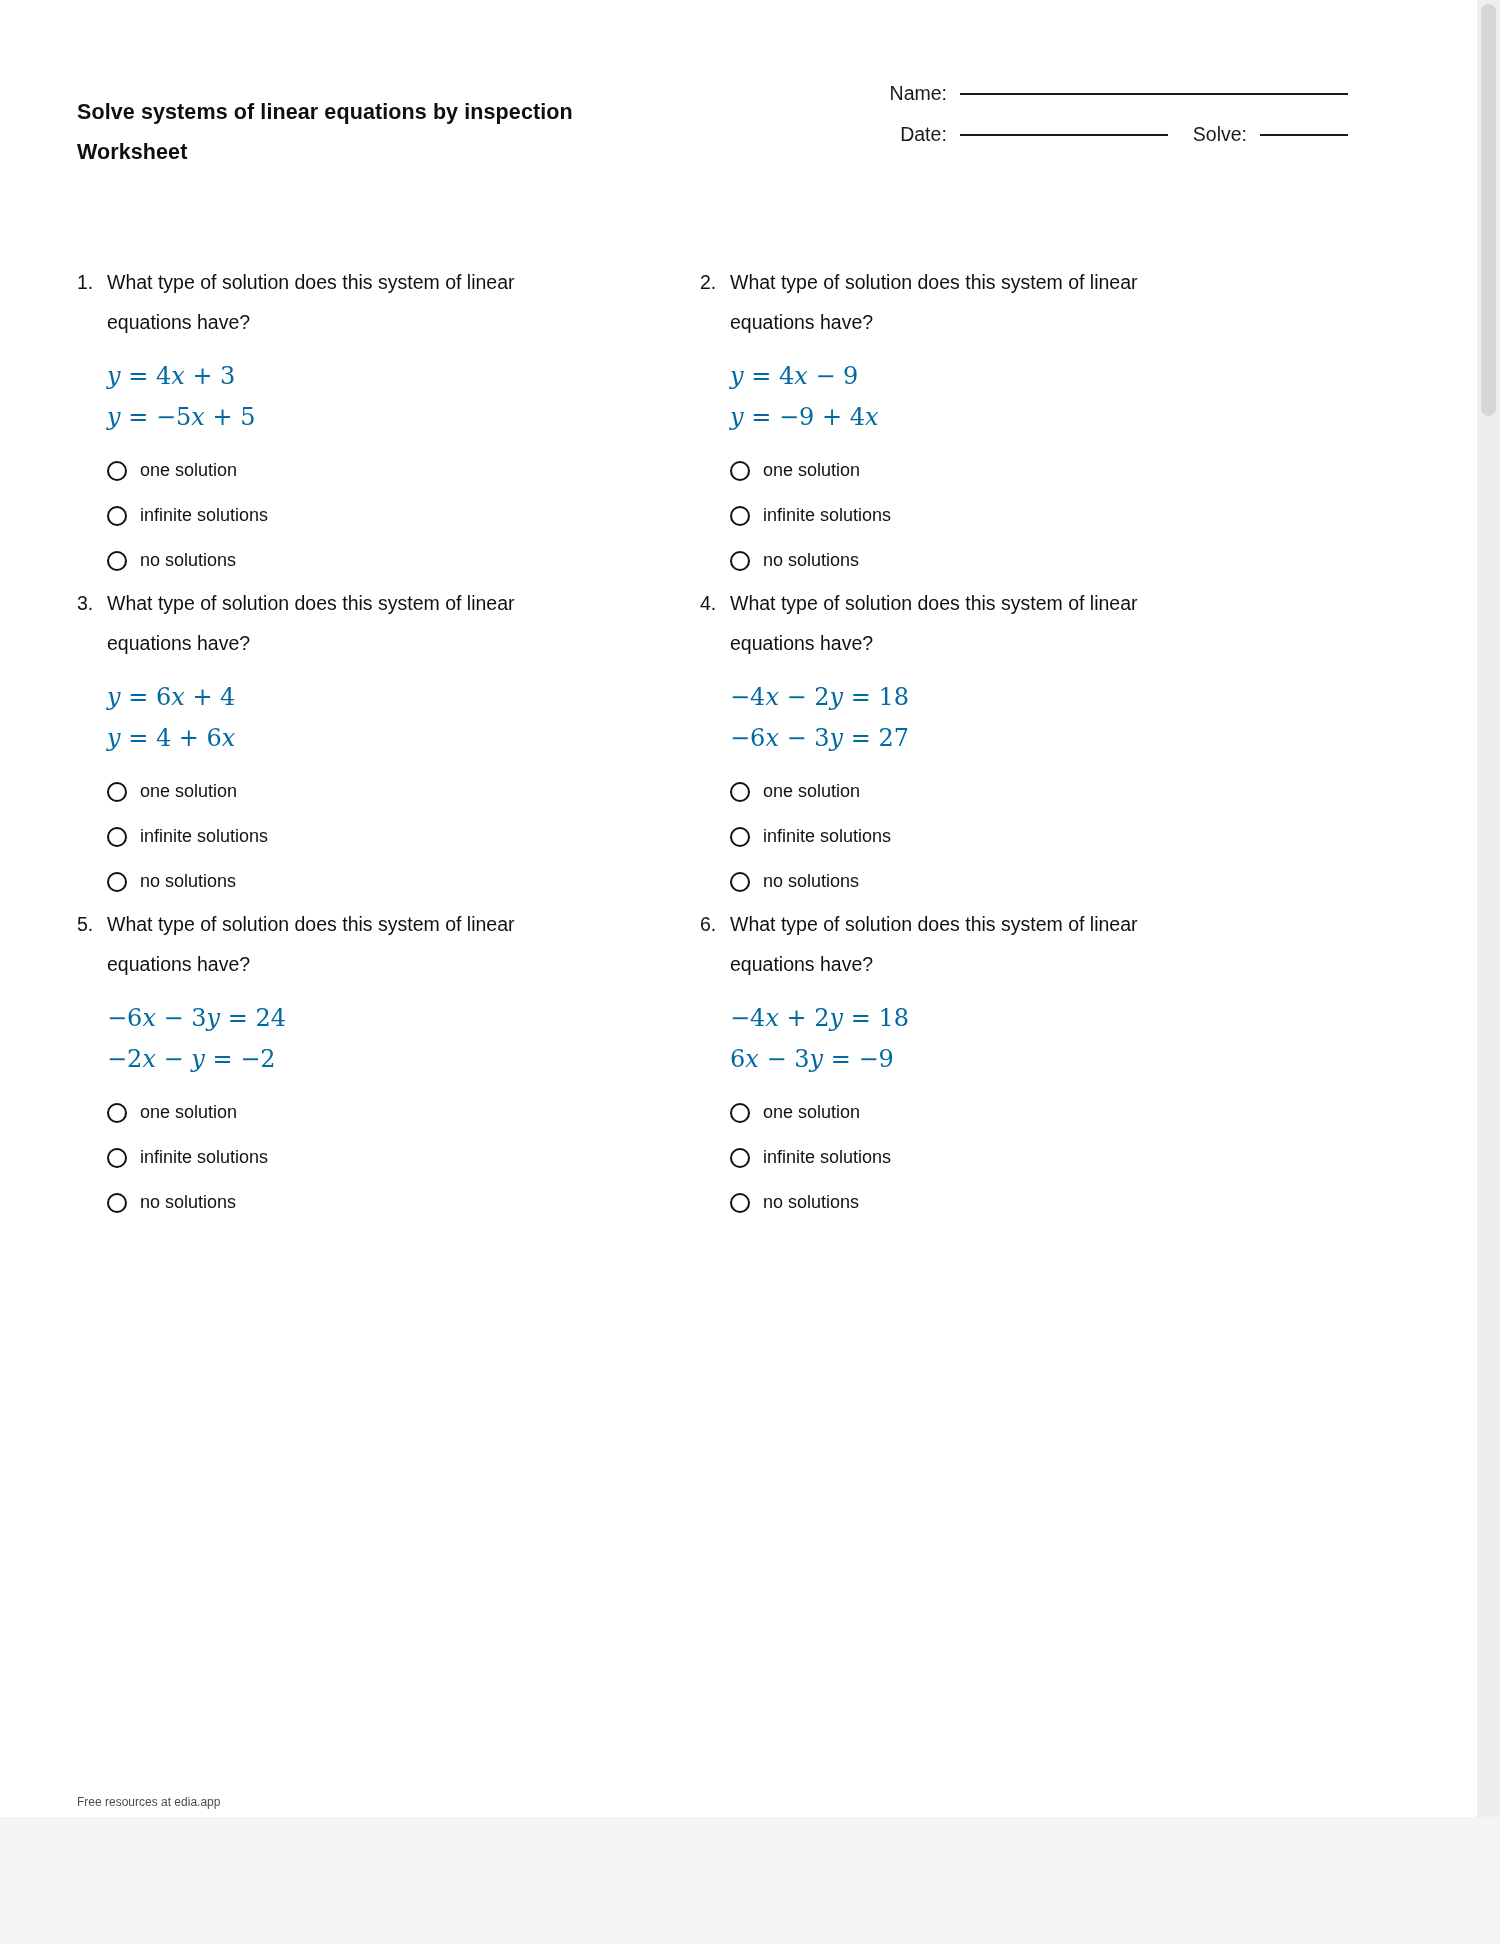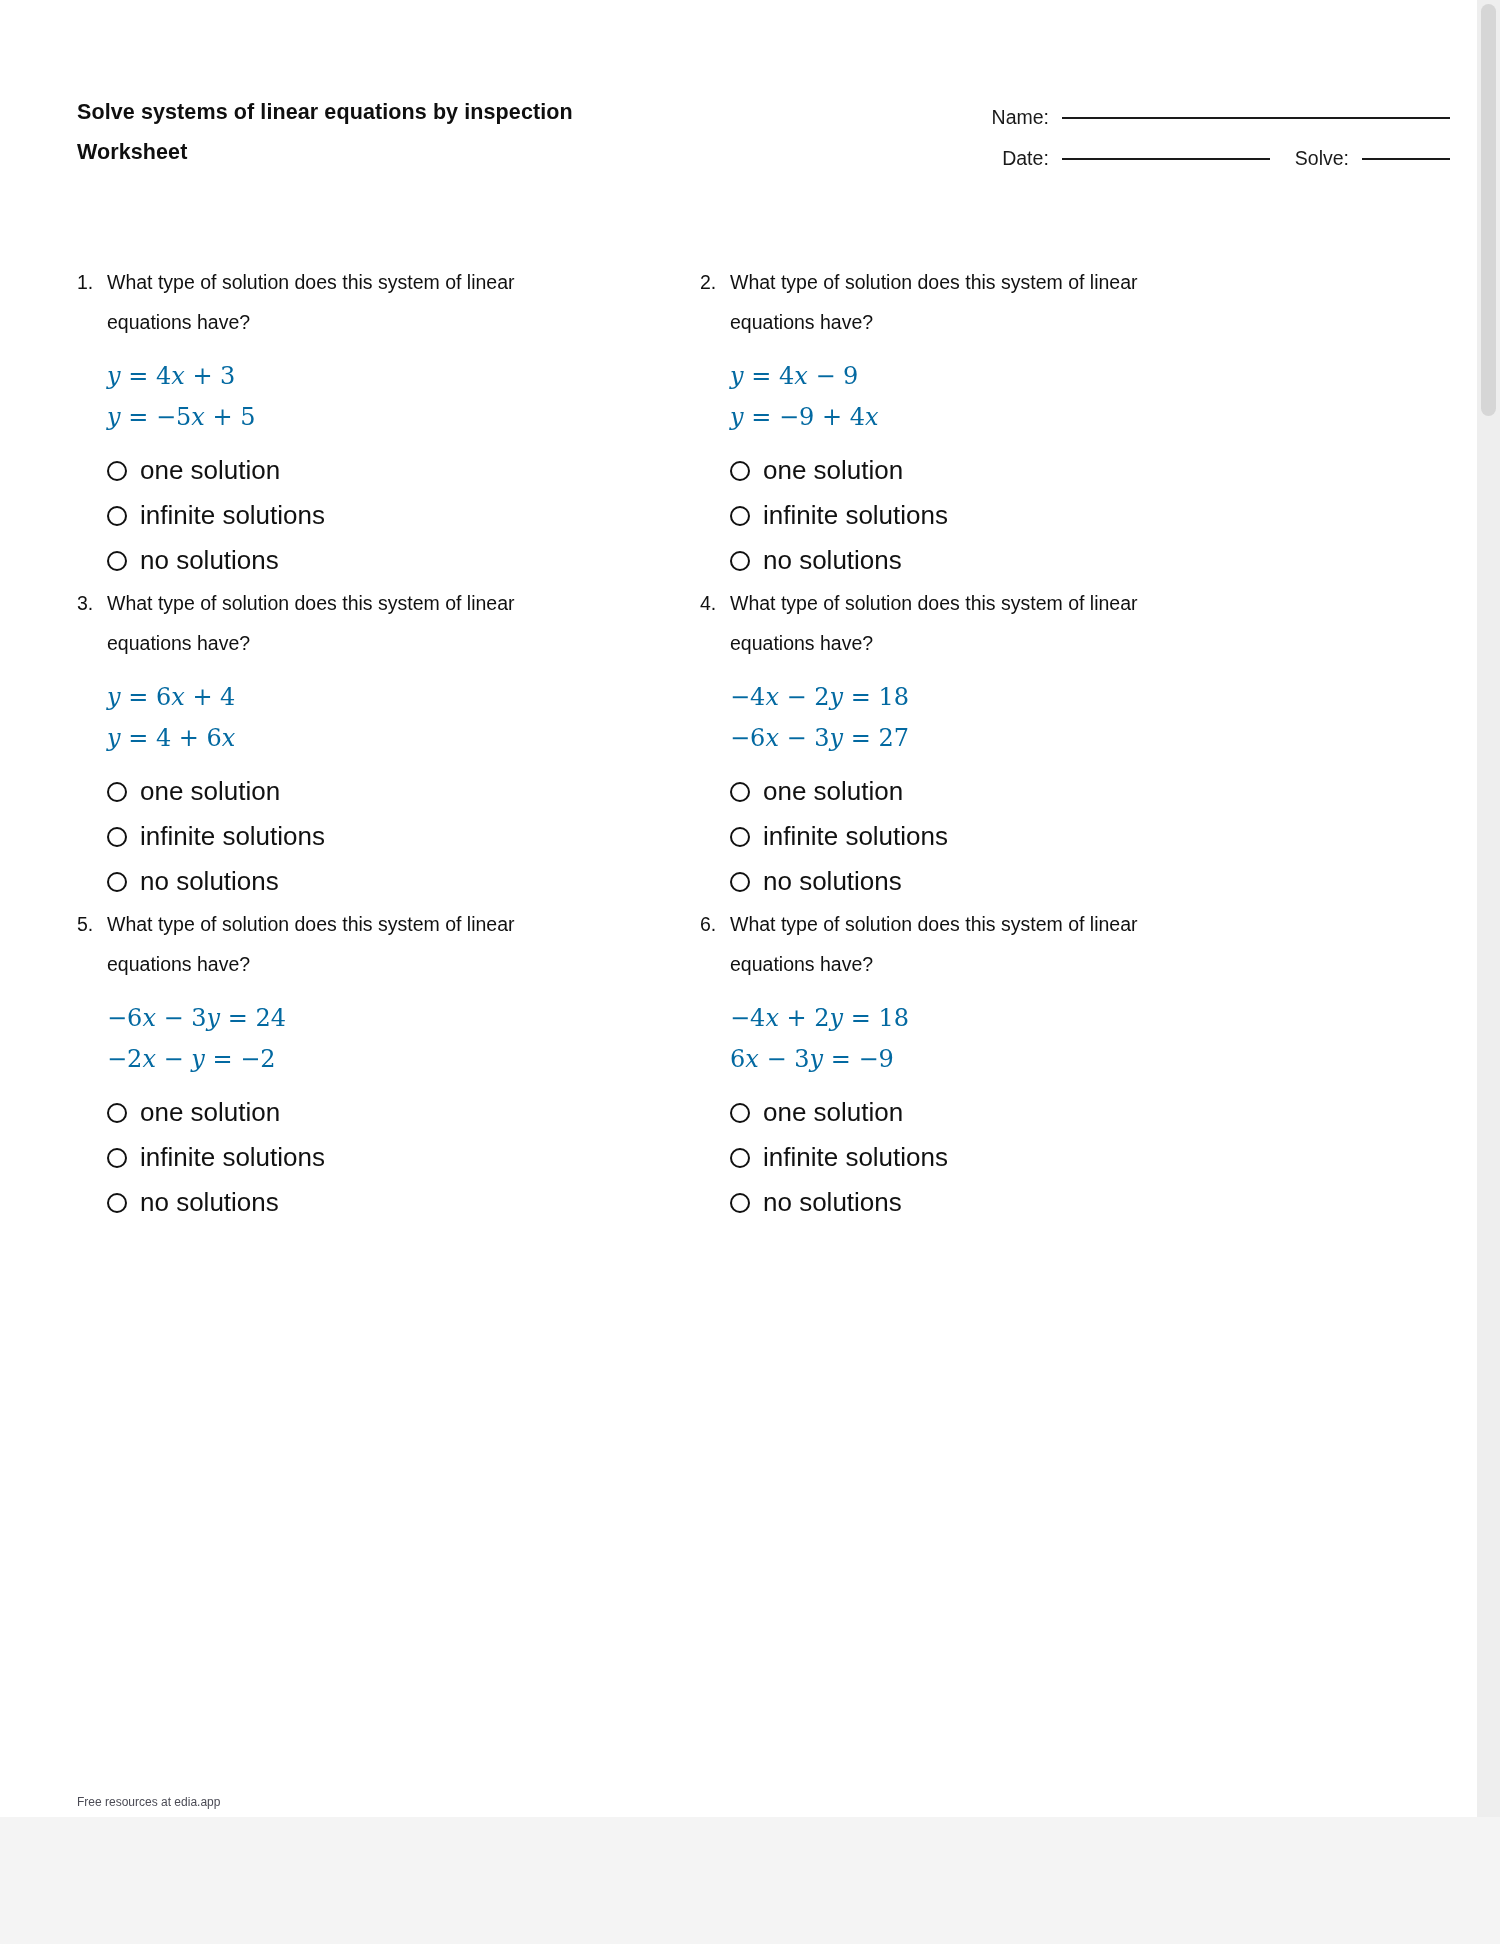--- a/index.html
+++ b/index.html
@@ -60,24 +60,23 @@
     font-size: 21.5px;
     font-weight: bold;
     line-height: 40px;
     color: #0f0f0f;
     letter-spacing: 0.1px;
   }
   .title .line2 { display: block; }
 
   .namefields {
     position: absolute;
-    left: 950px;
+    left: 848px;
     top: 82px;
     width: 500px;
-    margin-top: 24px;
   }
   .field-row {
     display: flex;
     align-items: baseline;
     height: 41px;
     justify-content: flex-end;
   }
   .field-label {
     font-size: 19.5px;
     color: #1a1a1a;
@@ -155,21 +154,21 @@
   .radio {
     width: 20px;
     height: 20px;
     border: 2.4px solid #111111;
     border-radius: 50%;
     box-sizing: border-box;
     flex: 0 0 20px;
   }
   .option-label {
     margin-left: 13px;
-    font-size: 26px;
+    font-size: 18px;
     color: #111111;
   }
 
   
   .footer {
     position: absolute;
     left: 77px;
     top: 1795px;
     font-size: 12px;
     color: #4b4b55;

